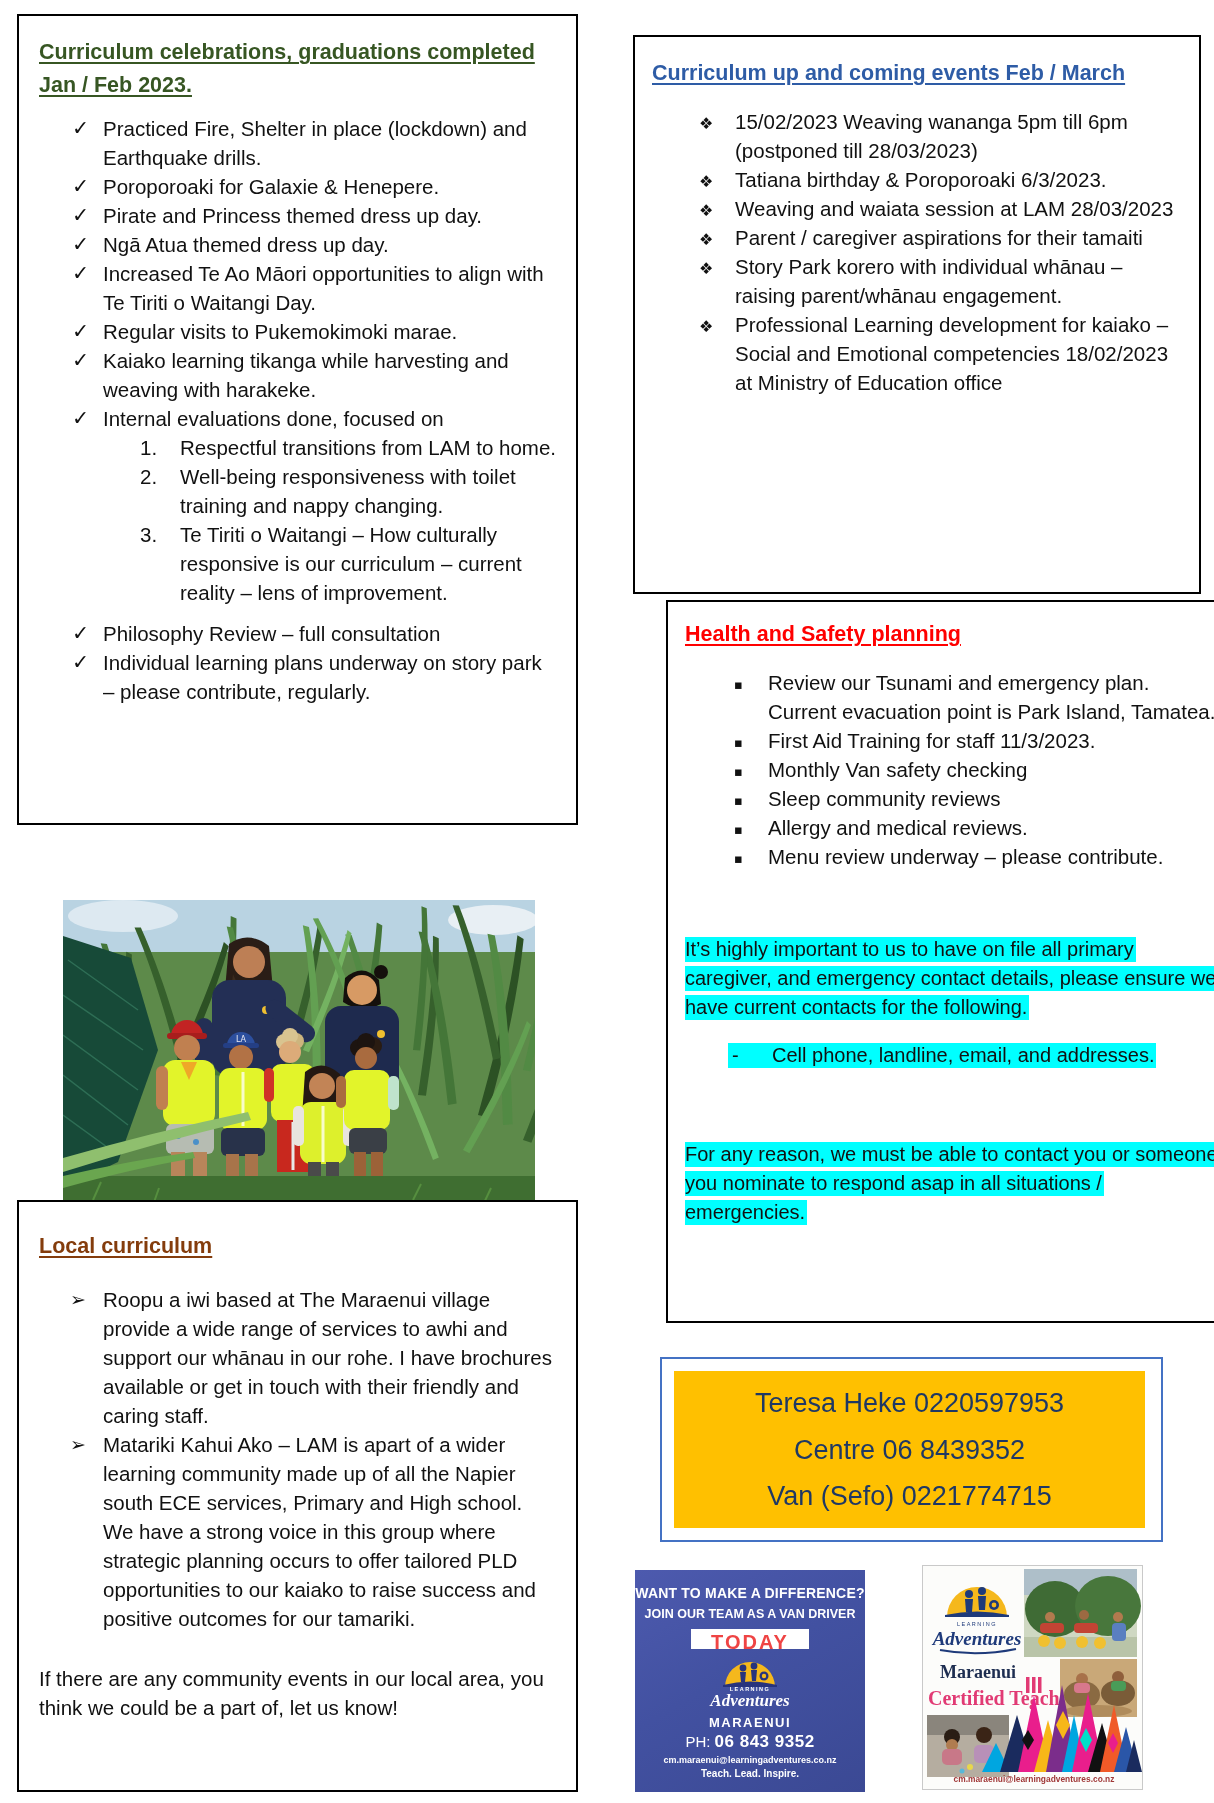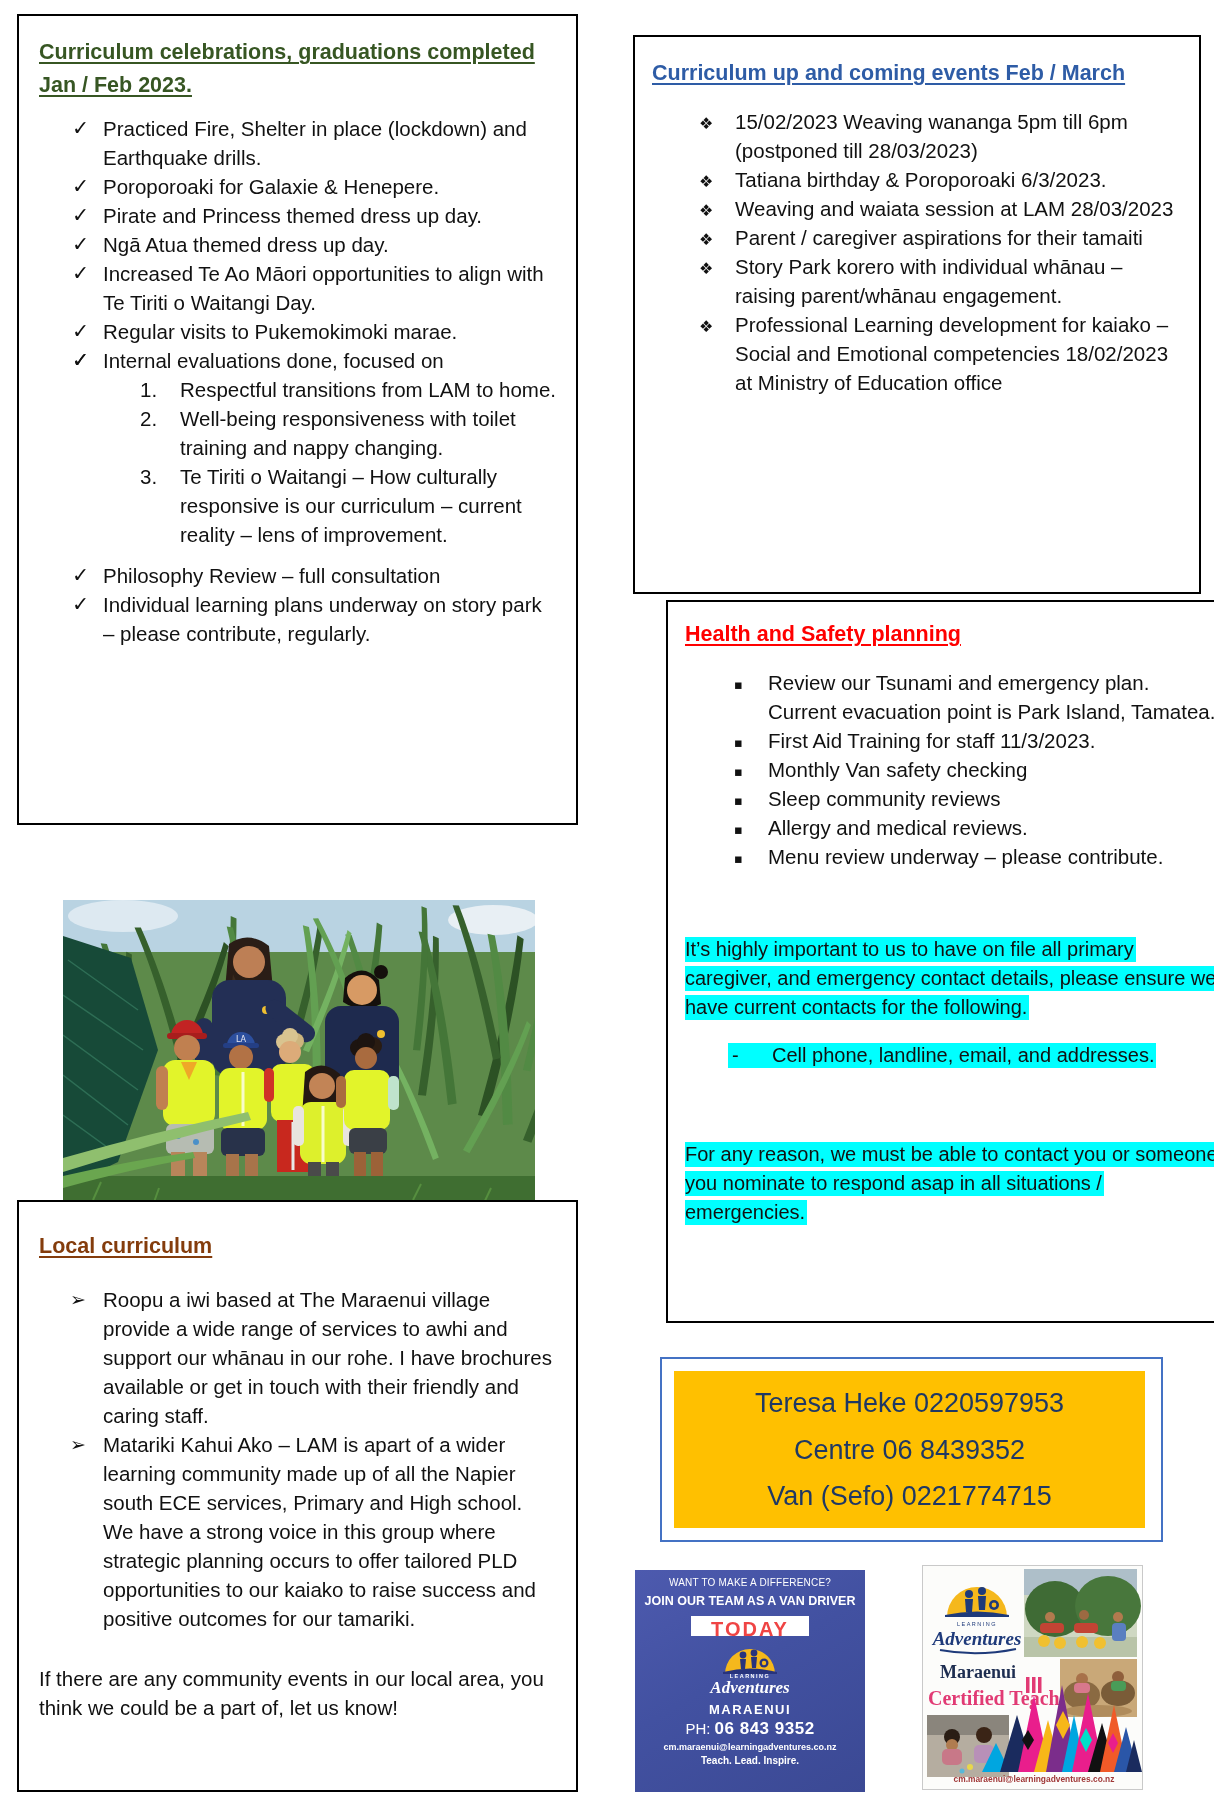--- a/index.html
+++ b/index.html
@@ -57,21 +57,21 @@
   .hl-line{margin:19px 14px 0 60px;font-size:20px;line-height:29px;}
   .dashgap{display:inline-block;width:40px;padding-left:4px;}
 
   #contact{position:absolute;left:660px;top:1357px;width:503px;height:185px;
            border:2px solid #4472C4;background:#fff;box-sizing:border-box;padding:12px 16px 12px 12px;}
   #contact .orange{width:100%;height:100%;background:#FFC000;display:flex;flex-direction:column;
            justify-content:space-evenly;align-items:center;color:#1F3864;font-size:27px;line-height:30px;}
 
   #flyer{position:absolute;left:635px;top:1570px;width:230px;height:222px;text-align:center;color:#fff;
          background:linear-gradient(150deg,#4d5aae 0%,#4251a1 45%,#3b4994 100%);overflow:hidden;}
-  #flyer .f1{margin-top:7px;font-size:10px;font-weight:normal;letter-spacing:.2px;}
+  #flyer .f1{margin-top:15px;font-size:14px;font-weight:bold;letter-spacing:.2px;}
   #flyer .f2{margin-top:6px;font-size:12.5px;font-weight:bold;}
   #flyer .today{margin:8px auto 0;width:118px;height:20px;background:#fff;color:#ef4444;
         font-size:20px;font-weight:bold;line-height:26px;letter-spacing:2px;}
   #flyer .logo{margin-top:5px;height:34px;}
   #flyer .btop{font-size:5.5px;letter-spacing:1.5px;margin-top:-2px;font-weight:bold;}
   #flyer .brand{font-family:"Liberation Serif",serif;font-style:italic;font-weight:bold;font-size:17px;margin-top:-1px;}
   #flyer .loc{margin-top:4px;font-size:13px;font-weight:bold;letter-spacing:1.5px;}
   #flyer .ph{margin-top:2px;font-size:15px;}
   #flyer .ph b{font-size:17px;letter-spacing:.5px;}
   #flyer .fe{margin-top:3px;font-size:9px;font-weight:bold;}
@@ -86,21 +86,21 @@
 
   <section class="panel" id="lbox1">
     <h2 class="green-h">Curriculum celebrations, graduations completed Jan / Feb 2023.</h2>
     <ul class="checklist">
       <li><span class="mk">✓</span><span>Practiced Fire, Shelter in place (lockdown) and Earthquake drills.</span></li>
       <li><span class="mk">✓</span><span>Poroporoaki for Galaxie &amp; Henepere.</span></li>
       <li><span class="mk">✓</span><span>Pirate and Princess themed dress up day.</span></li>
       <li><span class="mk">✓</span><span>Ngā Atua themed dress up day.</span></li>
       <li><span class="mk">✓</span><span>Increased Te Ao Māori opportunities to align with Te Tiriti o Waitangi Day.</span></li>
       <li><span class="mk">✓</span><span>Regular visits to Pukemokimoki marae.</span></li>
-      <li><span class="mk">✓</span></li>
+      <li><span class="mk">✓</span><span>Kaiako learning tikanga while harvesting and weaving with harakeke.</span></li>
       <li><span class="mk">✓</span><span>Internal evaluations done, focused on</span></li>
     </ul>
     <ol class="numlist">
       <li><span class="mk">1.</span><span>Respectful transitions from LAM to home.</span></li>
       <li><span class="mk">2.</span><span>Well-being responsiveness with toilet training and nappy changing.</span></li>
       <li><span class="mk">3.</span><span>Te Tiriti o Waitangi – How culturally responsive is our curriculum – current reality – lens of improvement.</span></li>
     </ol>
     <ul class="checklist">
       <li><span class="mk">✓</span><span>Philosophy Review – full consultation</span></li>
       <li><span class="mk">✓</span><span>Individual learning plans underway on story park – please contribute, regularly.</span></li>

